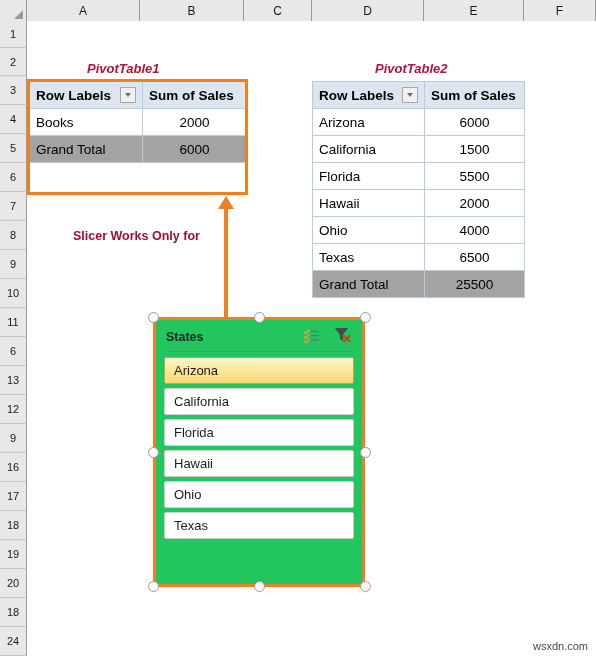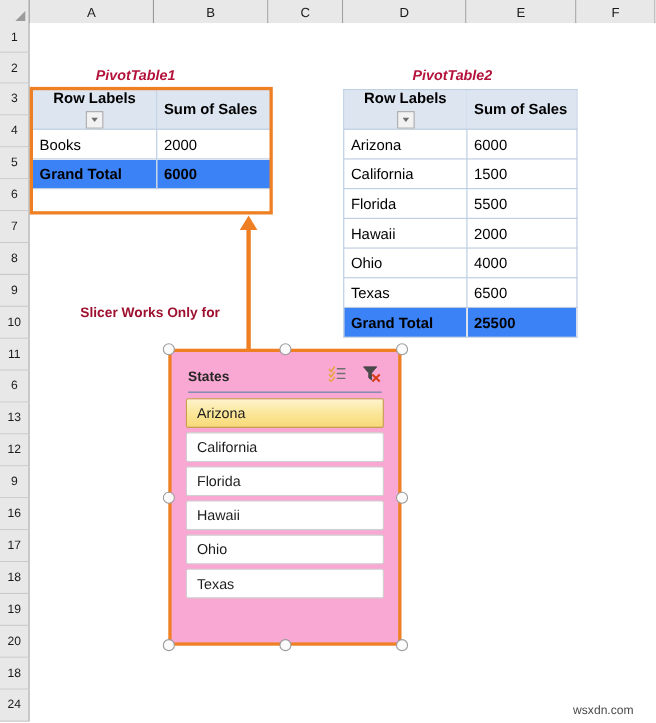--- a/index.html
+++ b/index.html
@@ -103,33 +103,32 @@
     height: 27px;
     box-sizing: border-box;
     overflow: hidden;
     white-space: nowrap;
   }
   .pv-hdr {
     background: #dce5f0;
     font-weight: bold;
   }
   .pv-total {
-    background: #3b82f6;
-    font-weight: bold;
+    background: #a3a3a3;
+    font-weight: normal;
     margin-top: 27px;
   }
-  .pv-num { }
+  .pv-num { text-align: center; }
   .pv-lbl { text-align: left; }
 
   .hdr-inner {
     display: flex;
     align-items: center;
     justify-content: space-between;
     gap: 4px;
-    flex-direction: column;
   }
   .filter-btn {
     width: 16px;
     height: 16px;
     background: #f2f2f2;
     border: 1px solid #a9a9a9;
     box-sizing: border-box;
     display: inline-flex;
     align-items: center;
     justify-content: center;
@@ -161,44 +160,43 @@
   }
 
   
   .annotation {
     position: absolute;
     font-size: 12.5px;
     font-weight: bold;
     color: #9e1030;
     line-height: 17px;
     white-space: nowrap;
-    margin-top: 48px;
   }
   .annotation .l2 { color: #e03a12; }
 
   
   .arrow-shaft {
     position: absolute;
     width: 4px;
     background: #ee8023;
   }
   .arrow-head {
     position: absolute;
     width: 0; height: 0;
     border-left: 8px solid transparent;
     border-right: 8px solid transparent;
     border-bottom: 13px solid #ee8023;
   }
 
   
   .slicer {
     position: absolute;
-    background: #f9a8d4;
-    box-sizing: border-box;
-    border: 6px solid #f9a8d4;
+    background: #22c55e;
+    box-sizing: border-box;
+    border: 1px solid #f9a8d4;
   }
   .slicer-header {
     position: absolute;
     top: 6px; left: 10px; right: 10px;
     height: 22px;
     display: flex;
     align-items: center;
     justify-content: space-between;
   }
   .slicer-caption {
@@ -255,21 +253,21 @@
     height: 11px;
     border-radius: 50%;
     background: #fbfbfb;
     border: 1px solid #9a9a9a;
     box-sizing: border-box;
   }
 
   
   .watermark {
     position: absolute;
-    right: 20px;
+    right: 8px;
     bottom: 5px;
     font-size: 11px;
     color: #4a4a4a;
   }
 </style>
 </head>
 <body>
 
 <div id="sheet">
 

